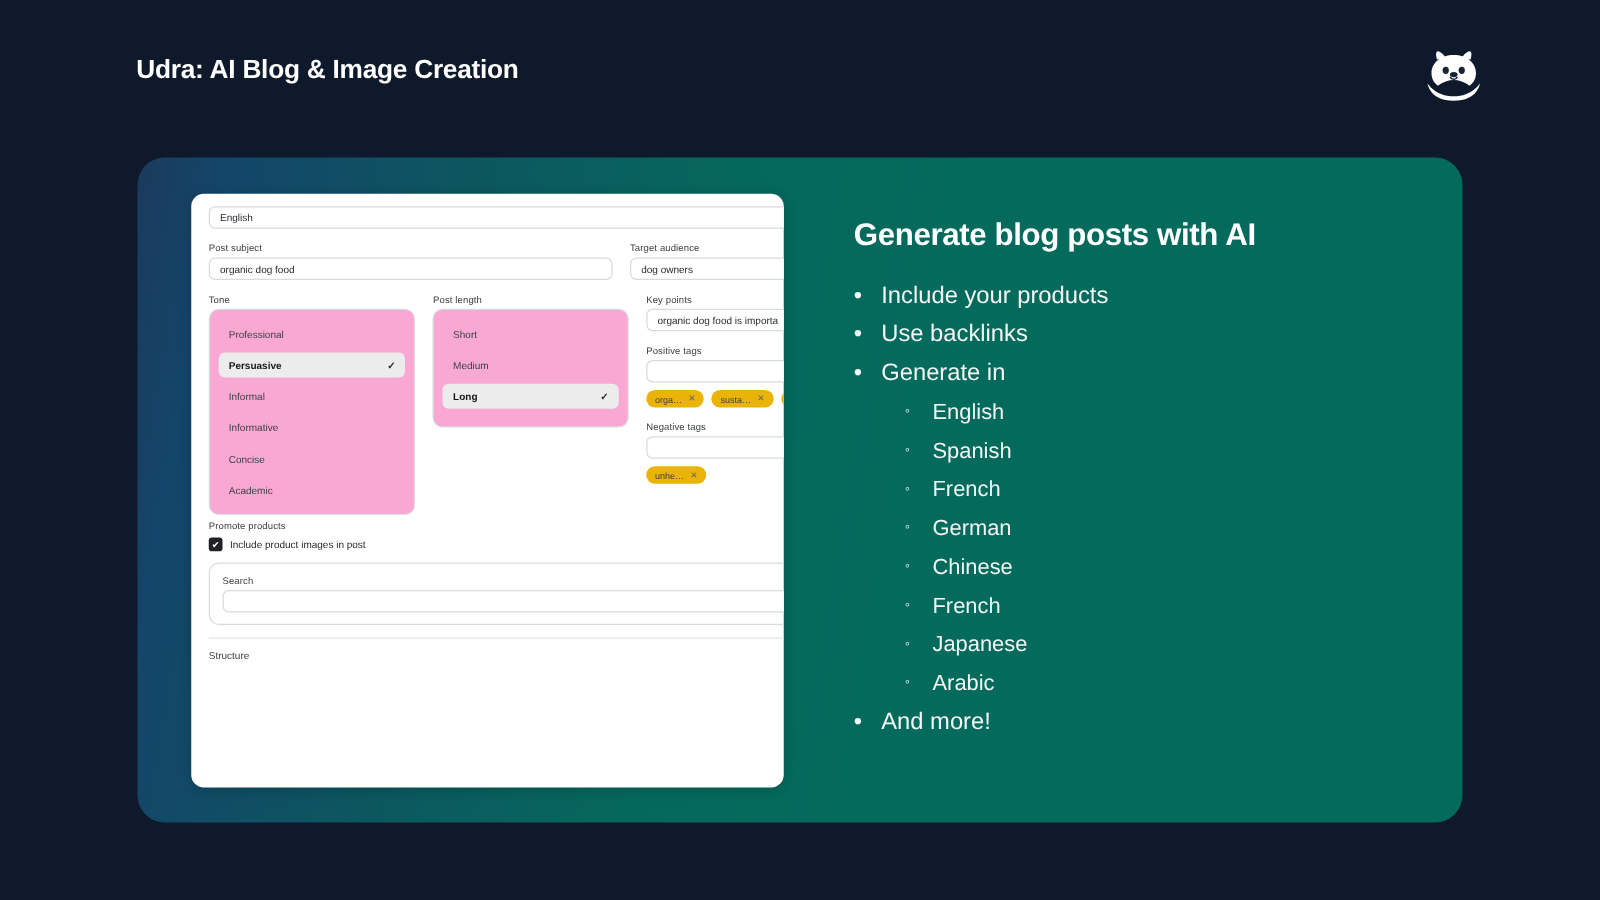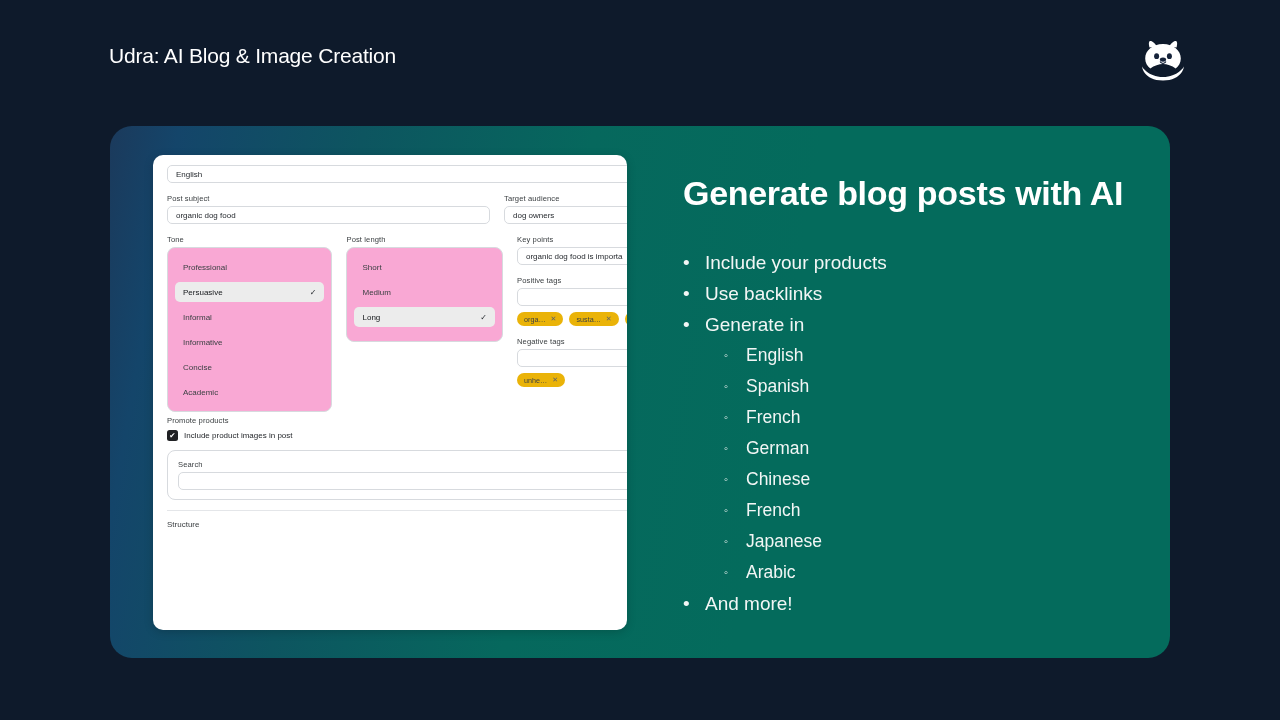--- a/index.html
+++ b/index.html
@@ -22,21 +22,21 @@
     top: 0; left: 0;
     width: 1280px;
     height: 120px;
   }
 
   .header-title {
     position: absolute;
     left: 109px;
     top: 44px;
     font-size: 21px;
-    font-weight: normal;
+    font-weight: bold;
     color: #ffffff;
     letter-spacing: -0.2px;
     white-space: nowrap;
   }
 
   .header-logo {
     position: absolute;
     right: 90px;
     top: 36px;
     width: 54px;
@@ -121,21 +121,21 @@
     justify-content: space-between;
     padding: 0 8px;
     font-size: 8px;
     color: #3c4043;
     border-radius: 5px;
     margin-bottom: 5px;
   }
   .opt.sel {
     background: #ececec;
     color: #14171a;
-    font-weight: normal;
+    font-weight: bold;
   }
   .opt .tick { font-size: 8px; color: #1f2328; }
 
   
   .tagrow { display: flex; gap: 6px; margin-top: 6px; }
   .chip {
     height: 14px;
     background: #eab308;
     border-radius: 7px;
     display: flex;
@@ -177,24 +177,24 @@
   
   .copy {
     position: absolute;
     left: 573px;
     top: 48px;
     width: 460px;
     color: #ffffff;
   }
 
   .copy-title {
-    font-size: 34px;
+    font-size: 25px;
     font-weight: bold;
     letter-spacing: -0.3px;
-    margin-bottom: 34px;
+    margin-bottom: 18px;
     white-space: nowrap;
   }
 
   .bullets { list-style: none; }
 
   .b-item {
     display: flex;
     align-items: flex-start;
     font-size: 19px;
     line-height: 31px;

